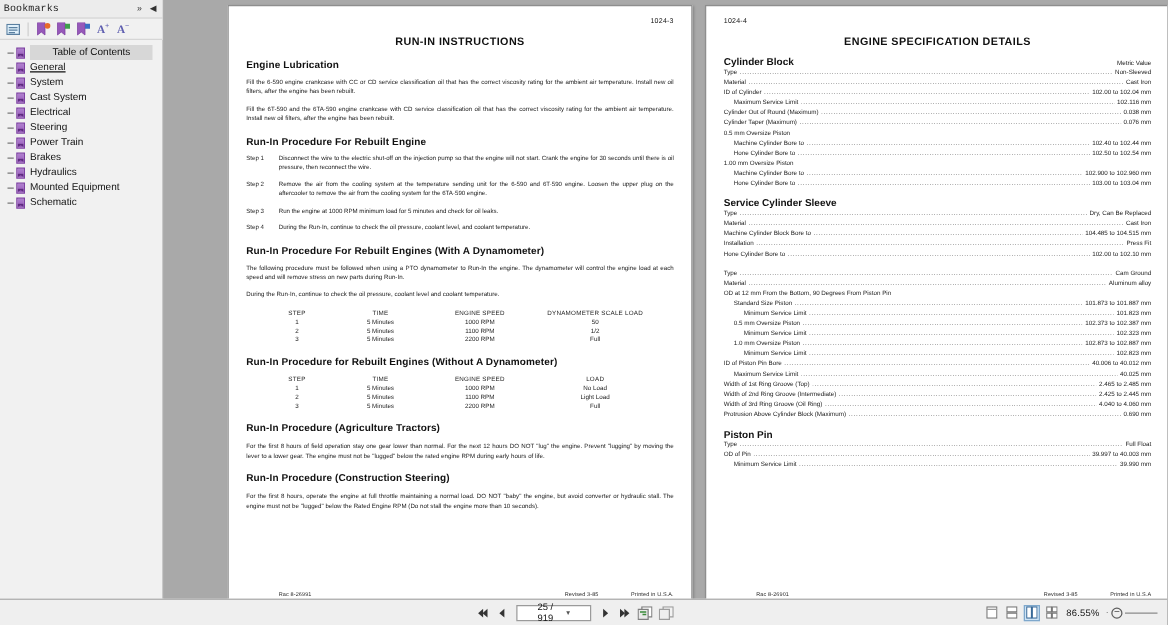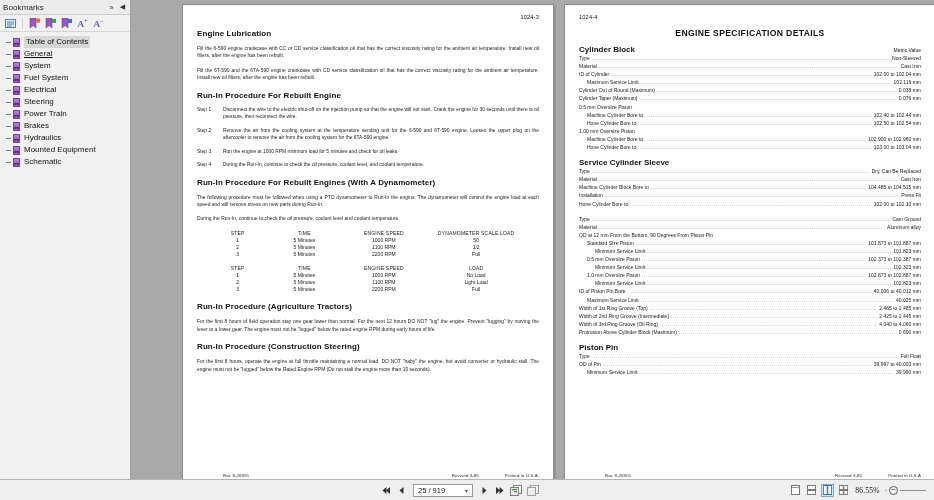--- a/index.html
+++ b/index.html
@@ -17,21 +17,21 @@
     background: #f1f1f1;
     border-right: 1px solid #a0a0a0;
     display: flex; flex-direction: column;
   }
   #bm-header {
     height: 15px; background: #ececec;
     border-bottom: 1px solid #cfcfcf;
     display: flex; align-items: center; padding: 0 3px;
     font-size: 8px; color: #1d1d1d;
   }
-  #bm-title { flex: 1; letter-spacing: .1px; }
+  #bm-title { flex: 1; letter-spacing: .1px; font-family: Liberation Mono, monospace; }
   .hdr-btn { width: 9px; height: 9px; display:flex; align-items:center; justify-content:center;
              font-size: 7px; color:#333; margin-left:2px; }
   #bm-toolbar {
     height: 17px; background: #f1f1f1;
     border-bottom: 1px solid #d6d6d6;
     display: flex; align-items: center; gap: 1px; padding: 0 3px;
   }
   .tb-sep { width:1px; height:11px; background:#cfcfcf; margin:0 3px; }
   .tb-ico { width: 15px; height: 13px; display:flex; align-items:center; justify-content:center; }
   .tb-ico svg { display:block; }
@@ -52,21 +52,21 @@
   .bm-icon {
     width: 7px; height: 9px; margin-right: 4px; position: relative;
     background: linear-gradient(180deg,#b07fd0 0%, #9659b9 100%);
     border: 1px solid #7d3fa3;
   }
   .bm-icon::after {
     content:""; position:absolute; left:0; bottom:0; width:100%; height:3px;
     background:#5f2b80; clip-path: polygon(0 0,100% 0,100% 100%,50% 55%,0 100%);
   }
   .bm-label { line-height: 12px; }
-  .bm-label.sel { background: #d7d7d7; padding: 0 2px; }
+  .bm-label.sel { background: #d7d7d7; padding: 0 18px; }
   .bm-label.link { text-decoration: underline; }
 
   
   #viewer {
     position: absolute; left: 131px; top: 0; right: 0; height: 479px;
     background: #a9a9a9; overflow: hidden;
   }
   .page {
     position: absolute; top: 4px; background: #fff;
     border: 1px solid #8e8e8e;
@@ -139,32 +139,32 @@
     display: flex; align-items: center;
   }
   #nav-group { position: absolute; left: 380px; display: flex; align-items: center; gap: 2px; }
   .navbtn {
     width: 13px; height: 13px; display: flex; align-items: center; justify-content: center;
     color: #2a2a2a;
   }
   .navbtn svg { display:block; }
   #pagebox {
     width: 60px; height: 13px; background: #fff; border: 1px solid #9a9a9a;
-    display: flex; align-items: center; padding: 0 4px; margin: 0 3px;
+    display: flex; align-items: center; padding: 0 16px; margin: 0 3px;
   }
   #pagebox .pv { flex: 1; font-size: 7.5px; color: #111; }
   #pagebox .caret { font-size: 6px; color: #555; }
   .pgicon { width: 15px; height: 14px; display:flex; align-items:center; justify-content:center; }
 
   #view-group { position: absolute; right: 8px; display: flex; align-items: center; gap: 3px; }
   .vmode {
     width: 13px; height: 13px; display:flex; align-items:center; justify-content:center;
   }
   .vmode.active { background: #cfe4f5; border: 1px solid #7fa8cc; }
-  #zoomval { font-size: 7.5px; color: #111; margin: 0 2px; letter-spacing: .2px; font-family: Liberation Serif, serif; }
+  #zoomval { font-size: 7.5px; color: #111; margin: 0 2px; letter-spacing: .2px; }
   .zoomctl { display:flex; align-items:center; gap:2px; }
   .zdot { font-size: 7px; color:#444; }
   #zoomtrack { width: 26px; height: 1px; background: #8c8c8c; }
   .circ {
     width: 9px; height: 9px; border: 1px solid #5d5d5d; border-radius: 50%;
     display:flex; align-items:center; justify-content:center; font-size: 8px;
     line-height: 1; color: #3a3a3a;
   }
 </style>
 </head>
@@ -231,21 +231,21 @@
             <i></i>
           </span>
         <span class="bm-icon"></span>
         <span class="bm-label">System</span>
       </div>
       <div class="bm-row">
         <span class="bm-twisty">
             <i></i>
           </span>
         <span class="bm-icon"></span>
-        <span class="bm-label">Fuel System</span>
+        <span class="bm-label">Cast System</span>
       </div>
       <div class="bm-row">
         <span class="bm-twisty">
             <i></i>
           </span>
         <span class="bm-icon"></span>
         <span class="bm-label">Electrical</span>
       </div>
       <div class="bm-row">
         <span class="bm-twisty">
@@ -290,20 +290,21 @@
         <span class="bm-label">Schematic</span>
       </div>
     </div>
   </div>
 
   <div id="viewer">
 
     <div class="page" id="page-left">
       <div class="page-inner">
         <div class="folio right">1024-3</div>
+        <div class="doc-title">RUN-IN INSTRUCTIONS</div>
 
         <div class="sec-head">Engine Lubrication</div>
         <div class="para">Fill the 6-590 engine crankcase with CC or CD service classification oil that has the correct viscosity rating for the ambient air temperature. Install new oil filters, after the engine has been rebuilt.</div>
         <div class="para">Fill the 6T-590 and the 6TA-590 engine crankcase with CD service classification oil that has the correct viscosity rating for the ambient air temperature. Install new oil filters, after the engine has been rebuilt.</div>
 
         <div class="sec-head">Run-In Procedure For Rebuilt Engine</div>
         <div class="step">
           <span class="step-n">Step 1</span>
           <span class="step-t">Disconnect the wire to the electric shut-off on the injection pump so that the engine will not start. Crank the engine for 30 seconds until there is oil pressure, then reconnect the wire.</span>
         </div>
@@ -346,20 +347,21 @@
           </tr>
           <tr>
             <td>3</td>
             <td>5 Minutes</td>
             <td>2200 RPM</td>
             <td>Full</td>
           </tr>
         </tbody>
           </table>
 
+        <div class="sec-head">Run-In Procedure for Rebuilt Engines (Without A Dynamometer)</div>
 
         <table class="rt">
           <tbody>
               <tr>
             <th style="width:18%">STEP</th>
             <th style="width:24%">TIME</th>
             <th style="width:26%">ENGINE SPEED</th>
             <th style="width:32%">LOAD</th>
           </tr>
           <tr>

